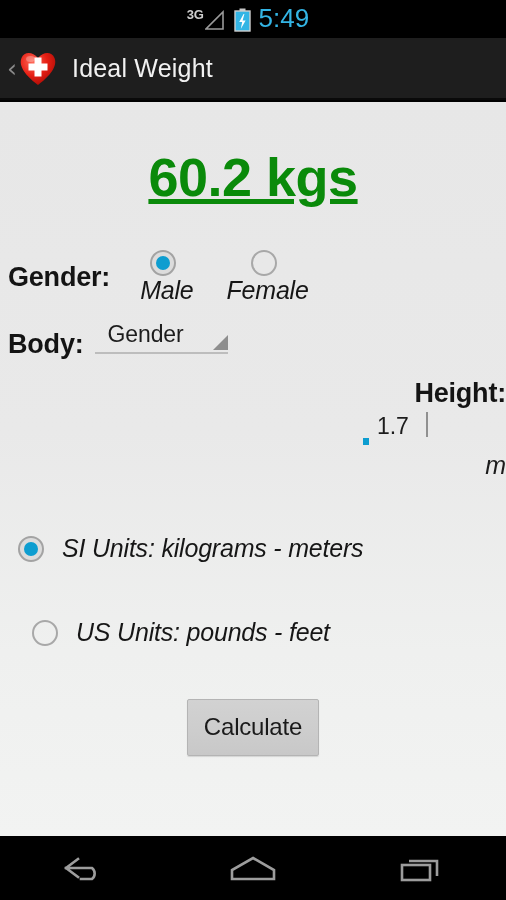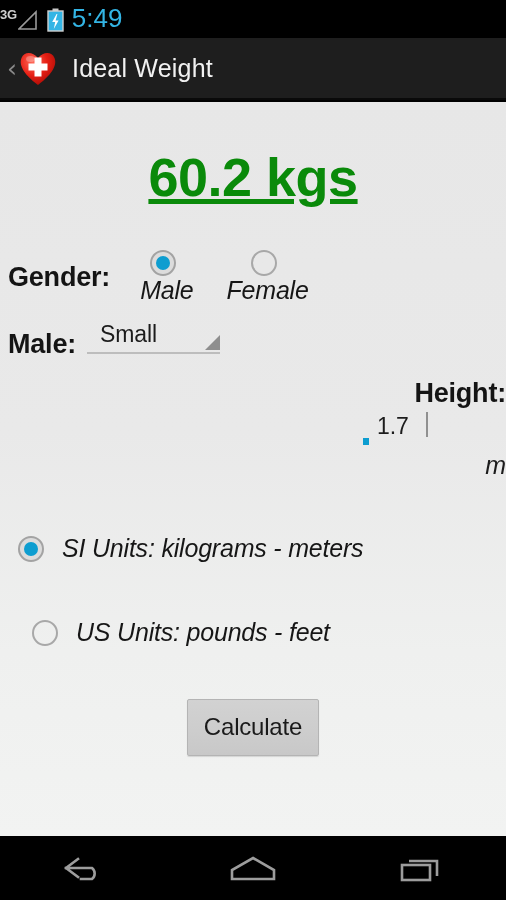--- a/index.html
+++ b/index.html
@@ -21,21 +21,21 @@
 
   
   #status-bar {
     position: absolute;
     top: 0; left: 0;
     width: 506px;
     height: 38px;
     background: #000000;
     display: flex;
     align-items: center;
-    justify-content: flex-start;
+    justify-content: center;
     padding-right: 10px;
     box-sizing: border-box;
   }
   .sb-3g {
     color: #cfcfcf;
     font-size: 13px;
     font-weight: bold;
     letter-spacing: -0.3px;
     margin-right: 1px;
     position: relative;
@@ -349,23 +349,23 @@
         <span class="radio on"></span>
         <span class="radio-label">Male</span>
       </span>
       <span id="gender-female-wrap">
         <span class="radio off"></span>
         <span class="radio-label">Female</span>
       </span>
     </div>
 
     <div class="row" id="body-row">
-      <span class="row-label">Male:</span>
+      <span class="row-label">Body:</span>
       <span id="body-spinner">
-        <span id="body-spinner-value">Small</span>
+        <span id="body-spinner-value">Gender</span>
         <span id="spinner-caret"></span>
       </span>
     </div>
 
     <div class="row" id="height-row">
       <span class="row-label">Height:</span>
       <span id="height-field">
         <span id="height-input-line">
           <span>1.7</span>
             <span id="height-caret"></span>

